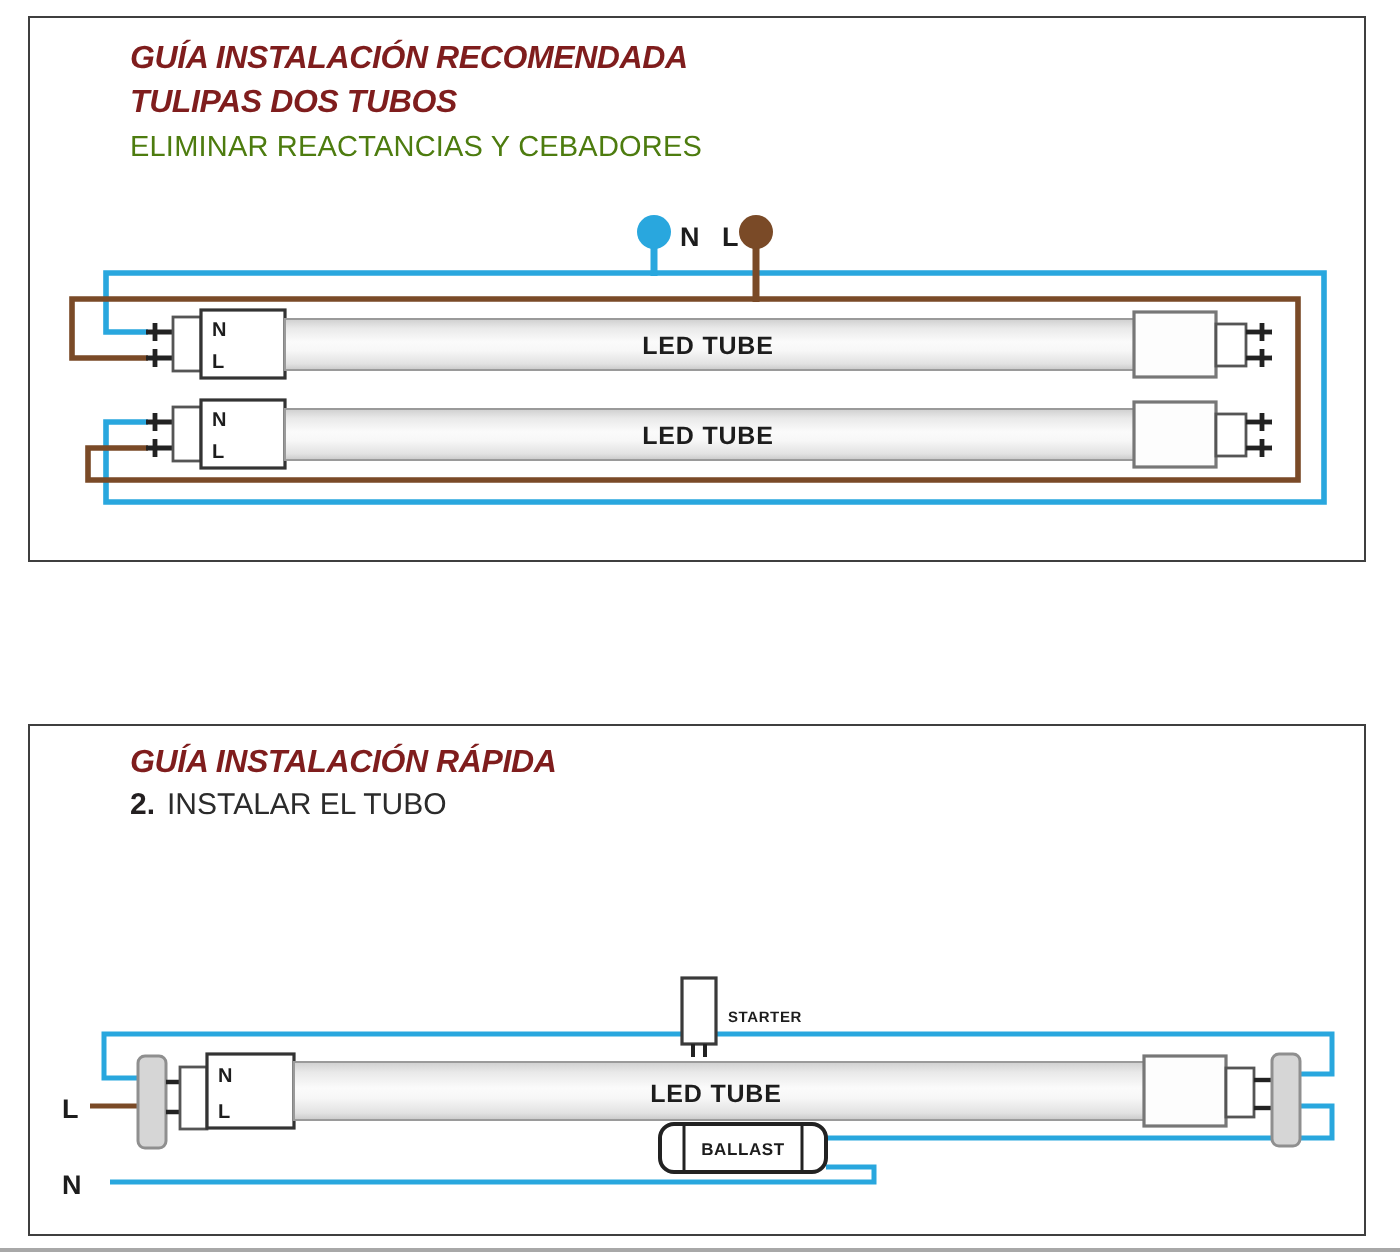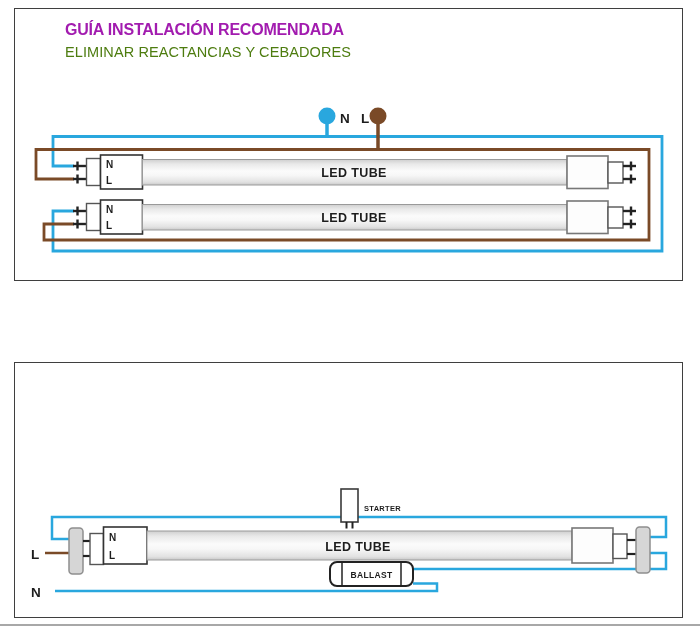--- a/index.html
+++ b/index.html
@@ -8,44 +8,49 @@
     font-family:"Liberation Sans", sans-serif; color:#1d1d1d; overflow:hidden;
   }
   .panel {
     position:absolute; background:#ffffff; border:1.5px solid #3f3f3f; box-sizing:border-box;
   }
   #panel1 { left:14px; top:8px;   width:669px; height:273px; }
   #panel2 { left:14px; top:362px; width:669px; height:256px; }
   .hdr { position:absolute; left:50px; }
   #panel1 .hdr { top:10px; }
   #panel2 .hdr { top:8px; }
-  .hline  { font-size:16px; line-height:22px; font-weight:bold; letter-spacing:-0.2px; color:#a21caf; }
+  .hline  { font-size:16px; line-height:22px; font-weight:bold; letter-spacing:-0.2px; color:#7f1d1d;font-style:italic; }
   .hsub   { font-size:14.5px; line-height:22px; font-weight:normal; color:#4d7c0f; letter-spacing:0.1px; }
   .step   { font-size:15px; line-height:21px; color:#2b2b2b; }
   .step b { color:#231f20; margin-right:6px; }
   .note   { font-weight:300; letter-spacing:0.3px; }
   #panel2 .hline { line-height:21px; }
   svg { position:absolute; left:0; top:0; }
   .diag-label { font-family:"Liberation Sans", sans-serif; font-weight:bold; fill:#1d1d1d; }
   #bottom-rule { position:absolute; left:0; top:624px; width:700px; height:2px; background:#a8a8a8; }
 </style>
 </head>
 <body>
 
 <div id="page">
 
   <div id="panel1" class="panel">
     <div class="hdr">
       <div class="hline">GUÍA INSTALACIÓN RECOMENDADA</div>
+      <div class="hline">TULIPAS DOS TUBOS</div>
       <div class="hsub">ELIMINAR REACTANCIAS Y CEBADORES</div>
     </div>
   </div>
 
   <div id="panel2" class="panel">
     <div class="hdr">
+      <div class="hline">GUÍA INSTALACIÓN RÁPIDA</div>
+      <div class="step">
+        <b>2.</b><span>INSTALAR EL TUBO</span>
+      </div>
     </div>
   </div>
 
   <svg width="700" height="628" viewBox="0 0 700 628">
     <defs>
       <linearGradient id="tubeGrad" x1="0" y1="0" x2="0" y2="1">
         <stop offset="0%" stop-color="#cfcfcf"></stop>
         <stop offset="18%" stop-color="#e9e9e9"></stop>
         <stop offset="45%" stop-color="#fbfbfb"></stop>
         <stop offset="62%" stop-color="#f7f7f7"></stop>

